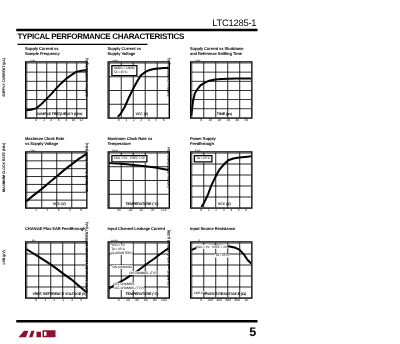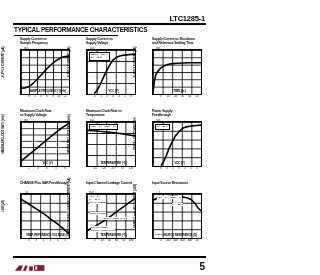--- a/index.html
+++ b/index.html
@@ -8,21 +8,21 @@
     font-family:"Liberation Sans", sans-serif;
     color:#000;
     position:relative;
     overflow:hidden;
   }
   .page{position:absolute;inset:0;}
 
   
   .partnum{
     position:absolute;right:8px;top:14px;
-    font-size:7.5px;font-weight:bold;letter-spacing:-0.2px;
+    font-size:7.5px;font-weight:normal;letter-spacing:-0.2px;
     color:#000;
   }
   .hdr-rule{
     position:absolute;left:13px;right:7px;top:23px;
     height:1.6px;background:#000;
   }
   .sec-title{
     position:absolute;left:14px;top:26px;
     font-size:6.4px;font-weight:bold;letter-spacing:-0.25px;
     white-space:nowrap;

